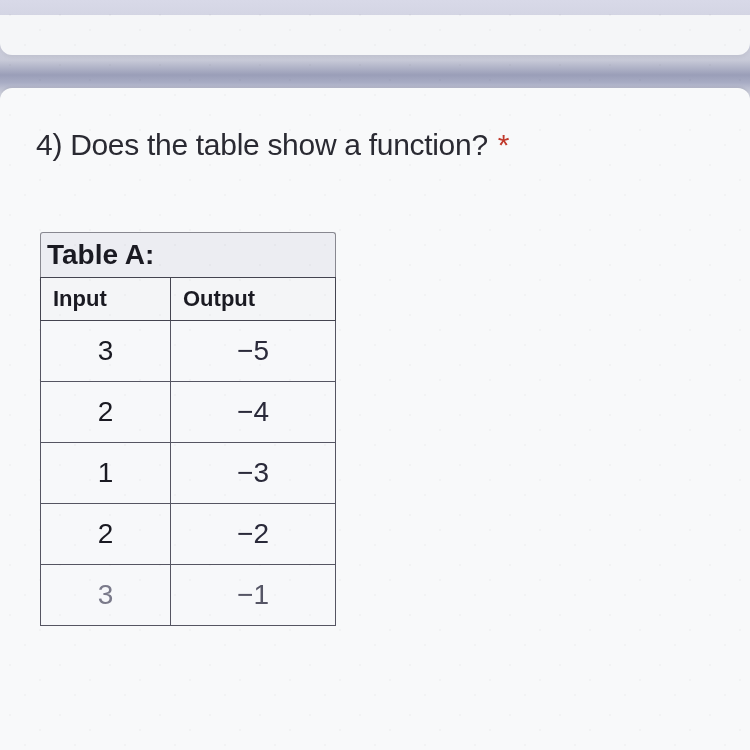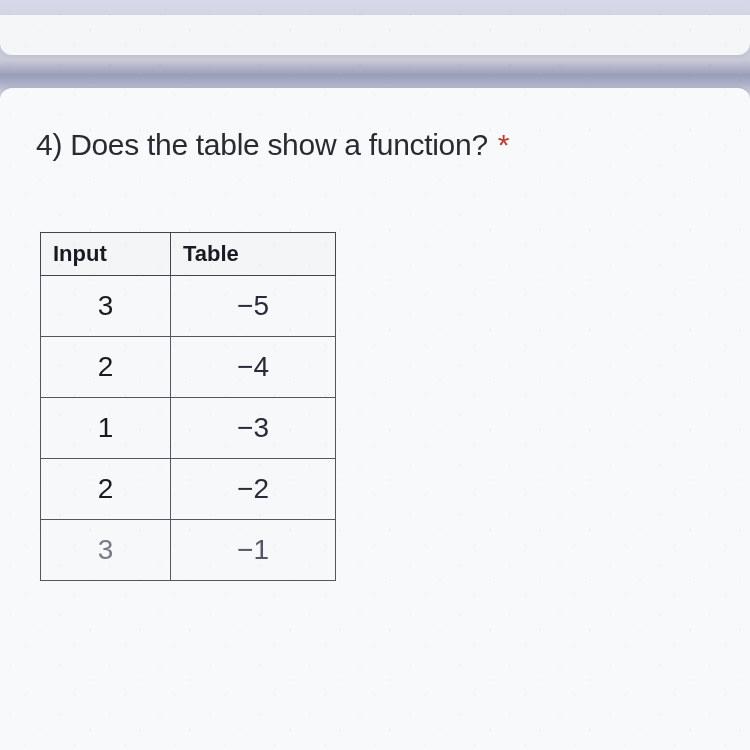--- a/index.html
+++ b/index.html
@@ -112,25 +112,26 @@
 <div class="card"></div>
 
 <div class="main-card">
   <div class="question">
     <span>4)</span>
     <span>Does the table show a function?</span>
     <span class="asterisk">*</span>
   </div>
 
   <div class="table-container">
+    <div class="table-title">Table A:</div>
     <table>
       <thead>
         <tr>
           <th>Input</th>
-          <th>Table</th>
+          <th>Output</th>
         </tr>
       </thead>
       <tbody>
         <tr>
           <td>3</td>
           <td class="output">−5</td>
         </tr>
         <tr>
           <td>2</td>
           <td class="output">−4</td>

